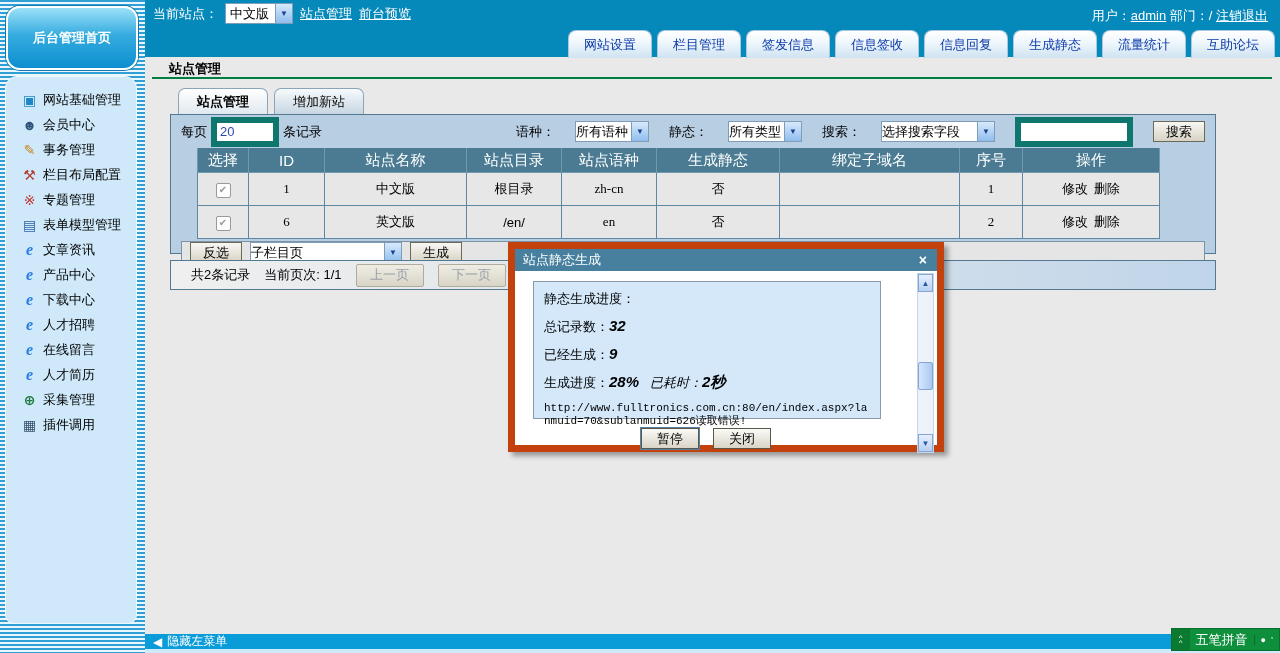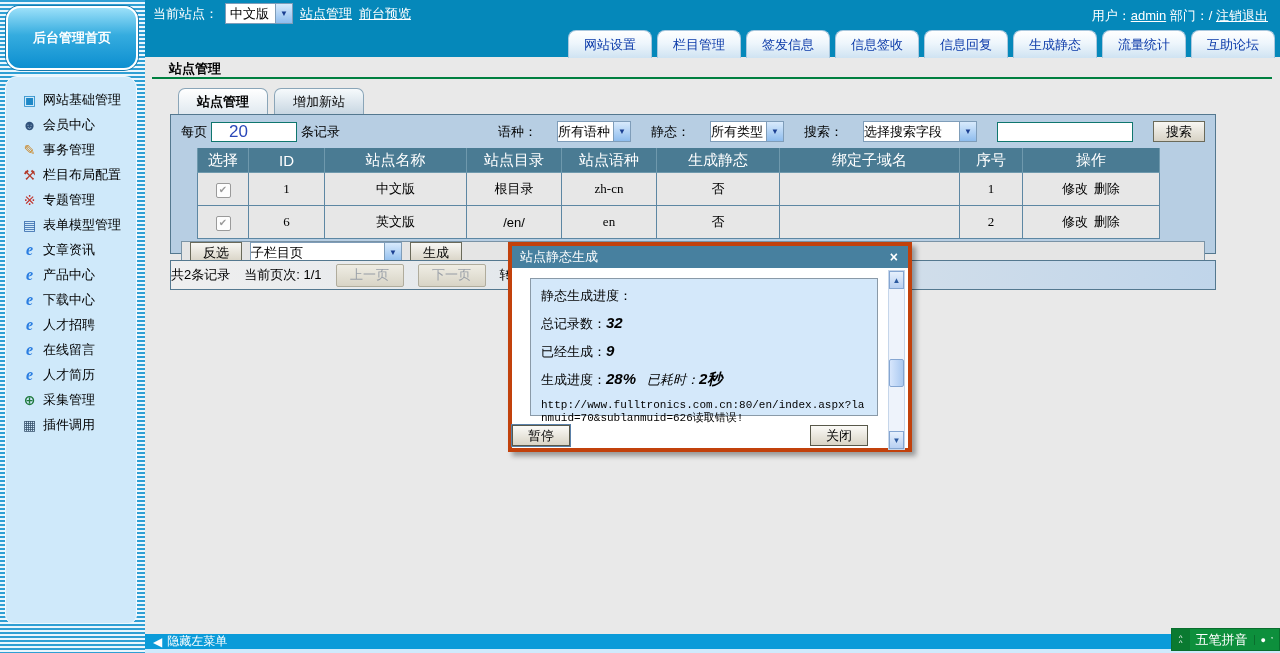--- a/index.html
+++ b/index.html
@@ -53,21 +53,21 @@
   .ctab{height:26px;border:1px solid #8aa5b8;border-bottom:none;border-radius:7px 7px 0 0;
         display:flex;align-items:center;justify-content:center;cursor:pointer;padding:0 18px}
   .ctab.active{background:linear-gradient(180deg,#ffffff,#dfe8ef);font-weight:bold}
   .ctab.inactive{background:linear-gradient(180deg,#f6fafc,#c6d5e1)}
 
   
   .content-box{position:absolute;left:170px;top:114px;width:1046px;height:140px;box-sizing:border-box;
                background:#b7cee3;border:1px solid #54788f}
   .filter-row{height:33px;display:flex;align-items:center;padding:0 10px;gap:4px}
   .filter-right{margin-left:auto;display:flex;align-items:center;gap:20px}
-  .txt-input{height:18px;background:#fff;border:1px solid #0f766e;font-size:17px;padding:0 17px;
+  .txt-input{height:18px;background:#fff;border:6px solid #0f766e;font-size:13px;padding:0 3px;
              font-family:"Liberation Sans",sans-serif}
   .perpage{width:50px;color:#2a47b8}
   .searchbox{width:100px}
   .btn3d{height:21px;background:linear-gradient(180deg,#f8f7f3,#d7d2c4);border:1px solid #6a6a5a;
          font-size:13px;padding:0 12px;cursor:pointer;font-family:"Liberation Sans",sans-serif}
   .xp-select{background:#fff;border:1px solid #7f9db9;height:19px;display:inline-flex;align-items:stretch;cursor:pointer}
   .xp-select .xs-text{padding:1px 4px 0 0;flex:1;white-space:nowrap;overflow:hidden}
   .xp-select .xs-btn{width:16px;background:linear-gradient(180deg,#d8eafc,#8fbdee);border-left:1px solid #7f9db9;
                      color:#1b3f91;font-size:8px;display:flex;align-items:center;justify-content:center}
   .w72{width:72px}.w110{width:112px}.w150{width:150px}
@@ -80,38 +80,38 @@
   .cb{display:inline-block;width:13px;height:13px;background:#fdfdfd;border:1px solid #9a9a9a;border-radius:2px;
       line-height:12px;font-size:10px;color:#999;cursor:default}
   .ops a{color:#000;text-decoration:none;margin:0 3px}
 
   .action-row{height:21px;margin:2px 10px 0 10px;background:#e5e5e5;border:1px solid #7a93a6;
               display:flex;align-items:center;gap:8px;padding:0 8px}
 
   
   .pager{position:absolute;left:170px;top:260px;width:1046px;height:30px;box-sizing:border-box;
          background:linear-gradient(90deg,#efefef 0%,#dfe5ea 45%,#c0d5ea 100%);
-         border:1px solid #54788f;display:flex;align-items:center;gap:14px;padding:0 0}
+         border:1px solid #54788f;display:flex;align-items:center;gap:14px;padding:0 20px}
   .pg-btn{width:66px;height:21px;background:linear-gradient(180deg,#efede4,#d8d4c6);border:1px solid #b0ac9c;
           color:#9aa0a8;display:flex;align-items:center;justify-content:center;border-radius:2px}
 
   
-  .modal{position:absolute;left:508px;top:242px;width:404px;height:210px;background:#fff;
-         border:4px solid #c2410c;box-shadow:4px 4px 5px rgba(0,0,0,.35);box-sizing:border-box;z-index:50}
+  .modal{position:absolute;left:508px;top:242px;width:436px;height:210px;background:#fff;
+         border:7px solid #c2410c;box-shadow:4px 4px 5px rgba(0,0,0,.35);box-sizing:border-box;z-index:50}
   .modal-title{height:22px;background:#47809f;color:#fff;display:flex;align-items:center;padding:0 8px}
   .modal-title .t{flex:1}
   .modal-close{cursor:pointer;font-weight:bold;font-size:14px;padding:0 2px}
   .modal-body{position:relative;height:186px}
   .info-box{position:absolute;left:18px;top:10px;width:348px;height:138px;box-sizing:border-box;
             background:#d4e8fa;border:1px solid #8a9aa8;padding:8px 10px 0 10px}
   .iline{margin-bottom:9px}
   .val{font-weight:bold;font-style:italic;font-size:15px}
   .ital{font-style:italic}
   .url{font-family:"Liberation Mono",monospace;font-size:11px;line-height:13px;word-break:break-all;margin-top:10px}
-  .dlg-btns{position:absolute;left:0;right:40px;bottom:8px;display:flex;justify-content:space-between;gap:14px}
+  .dlg-btns{position:absolute;left:0;right:40px;bottom:8px;display:flex;justify-content:center;gap:14px}
   .dlg-btn{width:58px;height:21px;background:linear-gradient(180deg,#fbfaf7,#d9d4c6);border:1px solid #58584a;
            font-size:13px;cursor:pointer;font-family:"Liberation Sans",sans-serif}
   .dlg-btn.default{box-shadow:0 0 0 1px #5a80a8}
   .dlg-scroll{position:absolute;right:3px;top:2px;width:17px;height:180px;background:#eef3fb;border:1px solid #c6d6ea;box-sizing:border-box}
   .sb-btn{height:16px;background:linear-gradient(180deg,#e6f0fd,#b8d0f2);border:1px solid #85a6d2;
           color:#2c5aa0;font-size:8px;display:flex;align-items:center;justify-content:center;cursor:pointer}
   .sb-btn.down{position:absolute;bottom:0;left:0;right:0}
   .sb-up{position:absolute;top:0;left:0;right:0}
   .sb-thumb{position:absolute;left:0;right:0;top:88px;height:26px;border-radius:2px;cursor:pointer;
             background:linear-gradient(90deg,#d7e6fc,#aac9f1);border:1px solid #85a6d2}

